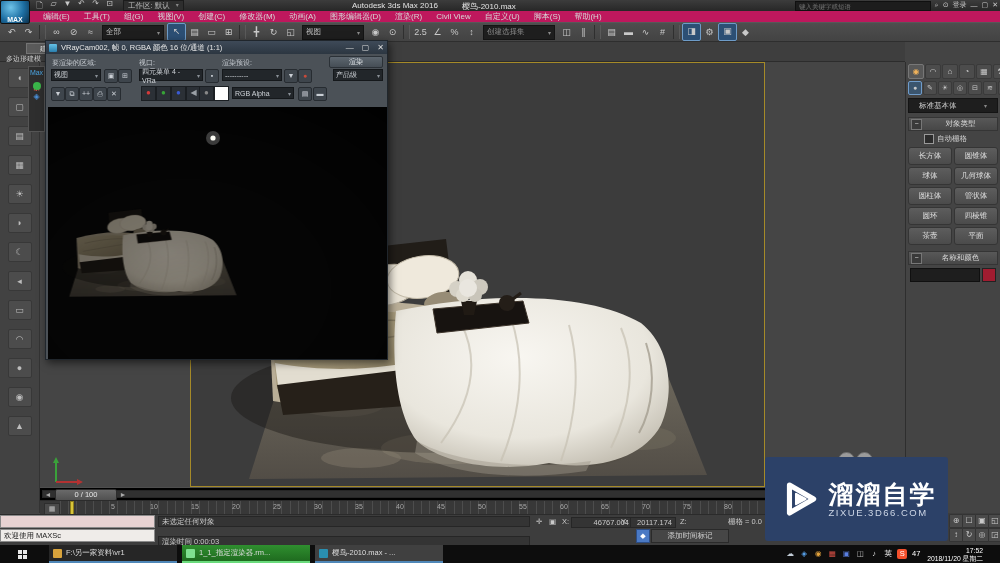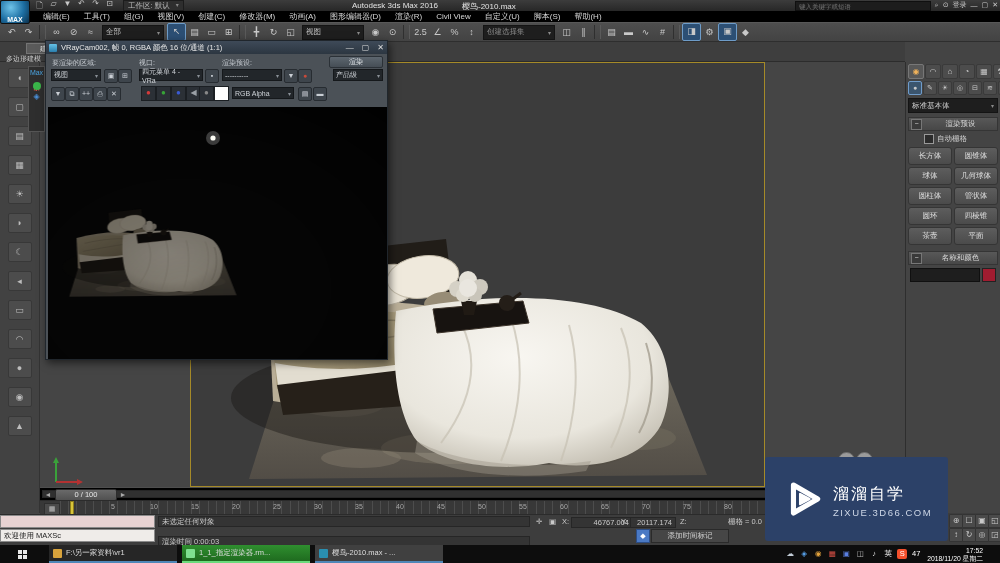--- a/index.html
+++ b/index.html
@@ -15,21 +15,21 @@
   .qat{display:flex;gap:3px;margin-left:34px;color:#c9c9c9;font-size:8px;}
   .qat span{width:11px;text-align:center;}
   .wsbox{margin-left:8px;background:#2e2e2e;border:1px solid #1c1c1c;color:#bbb;padding:0 4px;height:9px;line-height:9px;font-size:7.5px;display:flex;align-items:center;}
   .wsbox b{font-weight:normal;}
   .wsbox .arr{margin-left:6px;color:#888;font-size:6px;}
   .apptitle{position:absolute;left:352px;top:1px;font-size:8px;color:#e3e3e3;}
   .filetitle{position:absolute;left:462px;top:1px;font-size:8px;color:#e3e3e3;}
   .searchbox{position:absolute;left:795px;top:1px;width:128px;height:8px;background:#1d1d1d;border:1px solid #101010;color:#9a9a9a;font-size:6.5px;padding:0 3px;font-family:inherit;}
   .titright{position:absolute;right:2px;top:0;display:flex;align-items:center;gap:4px;font-size:7px;color:#c9c9c9;}
   
-  .menubar{left:0;top:11px;width:1000px;height:11px;background:#000000;display:flex;align-items:center;padding-left:36px;box-sizing:border-box;text-align:center;}
+  .menubar{left:0;top:11px;width:1000px;height:11px;background:#be185d;display:flex;align-items:center;padding-left:36px;box-sizing:border-box;text-align:center;}
   .menubar .mi{font-size:8px;color:#d6d6d6;padding:0 7px;white-space:nowrap;}
   
   .toolbar{left:0;top:22px;width:1000px;height:20px;background:linear-gradient(#4e4e4e,#434343);border-top:1px solid #585858;border-bottom:1px solid #2e2e2e;box-sizing:border-box;display:flex;align-items:center;padding-left:3px;}
   .ticon{width:17px;height:16px;line-height:16px;text-align:center;color:#c9c9c9;font-size:9px;font-style:normal;flex:0 0 auto;border-radius:2px;}
   .ticon.hl{background:#2c4f74;border:1px solid #6e9cc8;line-height:14px;}
   .ticon.sep{width:5px;border-left:1px solid #2f2f2f;border-right:1px solid #5a5a5a;height:14px;margin:0 2px;border-radius:0;}
   .tb-dd{height:13px;background:#1e1e1e;border:1px solid #141414;color:#c9c9c9;font-size:7.5px;display:flex;align-items:center;padding:0 3px;margin:0 3px;}
   .tb-dd .arr{margin-left:auto;padding-left:4px;color:#8a8a8a;font-size:6px;}
   .tb-dd.w60{width:54px;} .tb-dd.w70{width:64px;}
   .ticonrow{display:flex;align-items:center;}
@@ -64,21 +64,21 @@
   .chan{position:absolute;width:13px;height:13px;background:#2b3036;border:1px solid #1b1f23;text-align:center;line-height:12px;font-size:8px;}
   .vfb-img{position:absolute;left:2px;top:66px;width:339px;height:252px;background:#060606;overflow:hidden;}
   
   .cmdpanel{left:905px;top:62px;width:95px;height:451px;background:#444;border-left:1px solid #2e2e2e;box-sizing:border-box;font-size:7.5px;}
   .cp-tabs{display:flex;padding:2px 2px 0 2px;gap:1px;}
   .cp-tabs .ticon{width:14px;height:13px;line-height:13px;font-size:8px;background:#4c4c4c;border:1px solid #3a3a3a;}
   .cp-tabs .ticon.on{background:#585858;border-color:#777;color:#f0b25a;}
   .cp-cats{display:flex;padding:2px 2px 0 2px;gap:1px;}
   .cp-cats .ticon{width:12px;height:12px;line-height:12px;font-size:7px;background:#4c4c4c;border:1px solid #3a3a3a;}
   .cp-cats .ticon.on{background:#3b556e;border-color:#6f9ccb;}
-  .cp-dd{margin:3px 2px 0 2px;height:13px;background:#1e1e1e;border:1px solid #141414;display:flex;align-items:center;padding:0 3px;color:#d0d0d0;}
+  .cp-dd{margin:3px 2px 0 2px;height:13px;background:#1e1e1e;border:1px solid #141414;display:flex;align-items:center;padding:0 10px;color:#d0d0d0;}
   .cp-dd .arr{margin-left:auto;color:#888;font-size:6px;}
   .rollout{margin:4px 2px 0 2px;height:12px;background:linear-gradient(#585858,#474747);border:1px solid #353535;display:flex;align-items:center;color:#d8d8d8;}
   .rollout .minus{width:9px;height:9px;border:1px solid #777;background:#3a3a3a;line-height:8px;text-align:center;font-size:7px;margin:0 2px;}
   .rollout .rtitle{flex:1;text-align:center;font-size:7.5px;}
   .cb-row{display:flex;align-items:center;margin:3px 0 0 18px;gap:3px;color:#cfcfcf;}
   .cbox{width:8px;height:8px;border:1px solid #999;background:#2c2c2c;}
   .primgrid{display:grid;grid-template-columns:44px 44px;gap:2px;justify-content:center;margin-top:3px;}
   .prim{height:16px;line-height:16px;text-align:center;background:linear-gradient(#5d5d5d,#4b4b4b);border:1px solid #353535;border-radius:3px;color:#e0e0e0;font-size:7.5px;}
   .namerow{display:flex;gap:2px;margin:3px 4px 0 4px;align-items:center;}
   .namefield{flex:1;height:12px;background:#1e1e1e;border:1px solid #101010;}
@@ -103,21 +103,21 @@
   .listener-white{position:absolute;left:0;top:1px;width:155px;height:13px;background:#efece9;border:1px solid #8a8a8a;box-sizing:border-box;color:#222;font-size:7.5px;padding-left:3px;line-height:12px;}
   .stfield{position:absolute;height:11px;background:#343434;border:1px solid #262626;color:#c9c9c9;font-size:7.5px;line-height:10px;padding:0 3px;box-sizing:border-box;}
   .stlab{position:absolute;font-size:7.5px;color:#c9c9c9;top:2px;}
   .coord{text-align:right;}
   .keybtn{position:absolute;left:636px;top:1px;width:12px;height:12px;background:#4a79c4;border:1px solid #2c4d85;color:#fff;font-size:7px;text-align:center;line-height:11px;}
   .timetag{position:absolute;left:651px;top:1px;width:76px;height:12px;background:#464646;border:1px solid #2a2a2a;color:#cfcfcf;font-size:7.5px;text-align:center;line-height:11px;}
   .navcluster{left:948px;top:513px;width:52px;height:30px;background:#3d3d3d;display:grid;grid-template-columns:repeat(4,12px);grid-auto-rows:13px;gap:1px;padding:1px;box-sizing:border-box;z-index:7;}
   .navcluster .ticon{width:12px;height:12px;line-height:12px;font-size:8px;background:#4a4a4a;border:1px solid #343434;border-radius:1px;}
   
   .watermark{left:765px;top:457px;width:183px;height:84px;background:#2c4168;border-radius:3px;z-index:8;display:flex;align-items:center;justify-content:center;gap:8px;}
-  .wm-text .t1{font-size:16px;font-weight:normal;color:#fff;letter-spacing:2px;line-height:26px;}
+  .wm-text .t1{font-size:25px;font-weight:bold;color:#fff;letter-spacing:2px;line-height:26px;}
   .wm-text .t2{font-size:9.5px;color:#cdd6e6;letter-spacing:1.5px;text-transform:uppercase;}
   
   .taskbar{left:0;top:545px;width:1000px;height:18px;background:#0d0d0d;z-index:9;display:flex;align-items:stretch;}
   .startbtn{width:44px;display:flex;align-items:center;justify-content:center;}
   .winlogo{display:grid;grid-template-columns:4px 4px;grid-auto-rows:4px;gap:1px;}
   .winlogo i{background:#e8e8e8;}
   .titem{width:128px;margin-left:5px;background:#262626;border-bottom:2px solid #4f87b8;display:flex;align-items:center;gap:4px;padding:0 4px;box-sizing:border-box;font-size:7.5px;color:#ddd;white-space:nowrap;overflow:hidden;}
   .titem .tbicon{width:9px;height:9px;background:var(--bc,#888);flex:0 0 auto;border-radius:1px;}
   .titem.circ .tbicon{border-radius:50%;}
   .titem.playing{background:linear-gradient(#2f8f2f,#1f6b1f);border-bottom-color:#6adb7c;}
@@ -430,21 +430,21 @@
         <i class="ticon">⊟</i>
         <i class="ticon">≋</i>
         <i class="ticon">⚙</i>
       </div>
     <div class="cp-dd">
       <span>标准基本体</span>
         <span class="arr">▾</span>
     </div>
     <div class="rollout">
       <span class="minus">−</span>
-      <span class="rtitle">渲染预设</span>
+      <span class="rtitle">对象类型</span>
     </div>
     <div class="cb-row">
       <span class="cbox"></span>
       <span>自动栅格</span>
     </div>
     <div class="primgrid">
 
     <div class="prim">长方体</div>
         <div class="prim">圆锥体</div>
         <div class="prim">球体</div>

